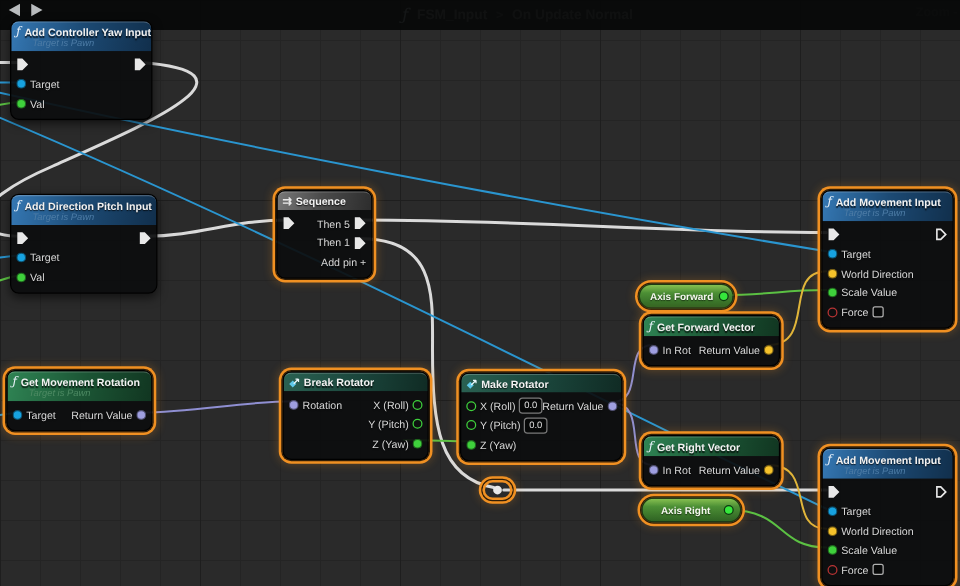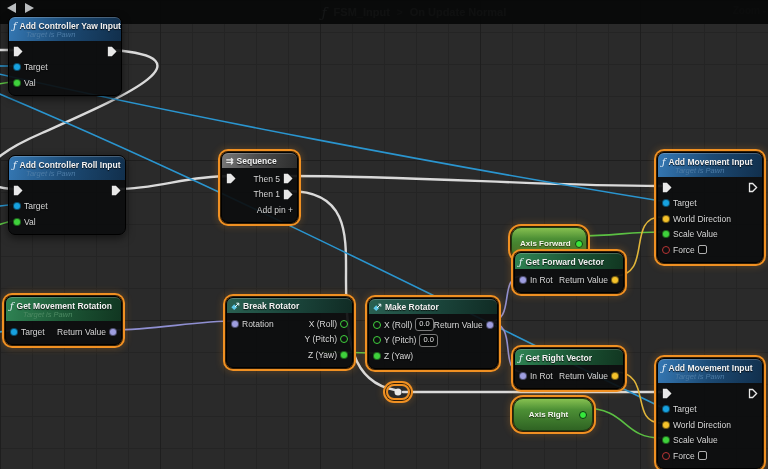--- a/index.html
+++ b/index.html
@@ -42,21 +42,21 @@
   .node-body{padding:3px 0 4px;}
   .row{height:15.5px;display:flex;align-items:center;}
   .pgroup{display:flex;align-items:center;gap:3px;}
   .pgroup.left{padding-left:4px;text-align:right;}
   .pgroup.right{padding-right:4px;margin-left:auto;}
   .dot{width:8px;height:8px;border-radius:50%;box-sizing:border-box;flex:none;cursor:crosshair;}
   .execpin{flex:none;cursor:crosshair;}
   .pin-label{font-size:8.5px;color:#d8d8d8;white-space:nowrap;text-shadow:0 1px 1px rgba(0,0,0,.6);}
   .field{font-size:7.5px;color:#e0e0e0;border:1px solid #7a7a7a;border-radius:3px;background:rgba(0,0,0,.45);padding:0 3px;line-height:10px;height:11px;display:inline-block;cursor:text;}
   .checkbox{width:9px;height:9px;border:1.5px solid #b0b0b0;border-radius:2px;background:rgba(0,0,0,.4);box-sizing:border-box;flex:none;cursor:pointer;}
-  .pill{position:absolute;height:33px;border-radius:10px;display:flex;align-items:center;padding:0 5px 0 8px;background:linear-gradient(180deg,#86c050 0%,#4c8f35 35%,#2f6323 100%);border:1px solid #1c3a12;z-index:3;box-sizing:border-box;cursor:pointer;}
+  .pill{position:absolute;height:20px;border-radius:10px;display:flex;align-items:center;padding:0 5px 0 8px;background:linear-gradient(180deg,#86c050 0%,#4c8f35 35%,#2f6323 100%);border:1px solid #1c3a12;z-index:3;box-sizing:border-box;cursor:pointer;}
   .pill-label{font-size:8px;font-weight:700;color:#f4f8ee;text-shadow:0 1px 1px rgba(0,0,0,.6);white-space:nowrap;flex:1;text-align:center;margin-right:4px;}
   .pill-dot{width:8px;height:8px;border-radius:50%;background:#35e83c;border:1px solid #0e3a10;box-sizing:border-box;flex:none;cursor:crosshair;}
   .reroute{position:absolute;width:24px;height:16px;border:2.5px solid #f09022;border-radius:8px;z-index:3;box-sizing:border-box;cursor:pointer;}
   .reroute .rdot{position:absolute;left:50%;top:50%;transform:translate(-50%,-50%);width:7px;height:7px;background:#e8e8e8;border-radius:50%;}
 </style>
 </head>
 <body>
 
 <div id="graph">
   <div id="titlebar"></div>
@@ -126,21 +126,21 @@
             <span class="dot" style="background:#3fd13c;border:1px solid rgba(0,0,0,.5);"></span>
             <span class="pin-label">Val</span>
           </span>
         </div>
       </div>
     </div>
     <div class="node kind-function" style="left: 8px; top: 155px; width: 118px;">
       <div class="node-header">
         <div class="titleline">
           <span class="fn-glyph">ƒ</span>
-          <span class="node-title">Add Controller Roll Input</span>
+          <span class="node-title">Add Direction Pitch Input</span>
         </div>
         <div class="node-subtitle">Target is Pawn</div>
       </div>
       <div class="node-body">
         <div class="row">
           <span class="pgroup left">
             <svg class="execpin" width="10" height="11" viewBox="0 0 10 11">
               <path d="M1.5 1.5 H4.6 L8.6 5.5 L4.6 9.5 H1.5 Z" fill="#e8e8e8" stroke="#e8e8e8" stroke-width="1.3"></path>
             </svg>
           </span>
@@ -214,21 +214,21 @@
             <span class="dot" style="background:#17a2e0;border:1px solid rgba(0,0,0,.5);"></span>
             <span class="pin-label">Target</span>
           </span>
           <span class="pgroup right">
             <span class="pin-label">Return Value</span>
             <span class="dot" style="background:#9e9ee0;border:1px solid rgba(0,0,0,.5);"></span>
           </span>
         </div>
       </div>
     </div>
-    <div class="node kind-rotator selected" style="left: 226px; top: 297px; width: 127px;">
+    <div class="node kind-rotator selected" style="left: 226px; top: 297px; width: 117px;">
       <div class="node-header">
         <div class="titleline">
           <svg class="rot-glyph" width="9" height="9" viewBox="0 0 9 9">
             <rect x="1.2" y="3.2" width="4" height="4" transform="rotate(45 3.2 5.2)" fill="#5ec8e8"></rect>
             <path d="M4 5 L7.8 1.2 M7.8 1.2 L5.4 1.2 M7.8 1.2 L7.8 3.6" stroke="#eaf6fb" stroke-width="1" fill="none"></path>
           </svg>
           <span class="node-title">Break Rotator</span>
         </div>
       </div>
       <div class="node-body">

